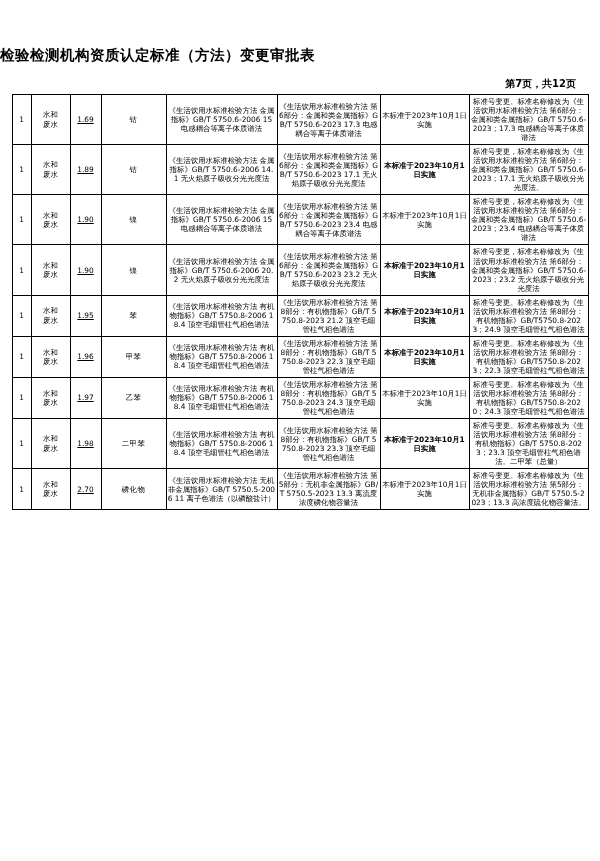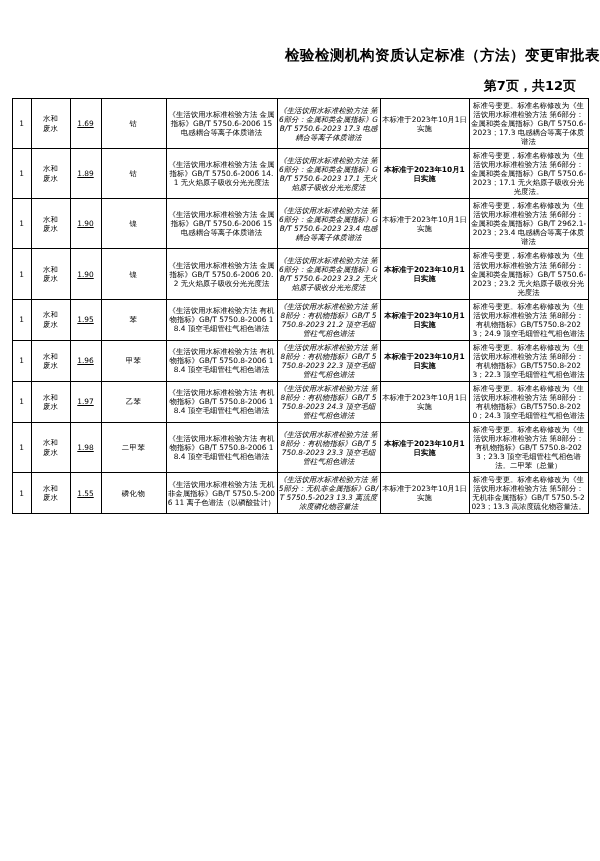--- a/index.html
+++ b/index.html
@@ -16,31 +16,31 @@
     overflow: hidden;
   }
   .page {
     position: relative;
     width: 600px;
     height: 861px;
     box-sizing: border-box;
     padding: 0;
   }
   .doc-title {
-    text-align: right;
+    text-align: left;
     font-weight: bold;
     font-size: 14.5px;
     letter-spacing: 0.5px;
     margin-top: 46px;
     margin-bottom: 0;
     font-family: "DejaVu Sans", "Liberation Sans", sans-serif;
   }
   .page-info {
     text-align: right;
-    font-size: 13px;
+    font-size: 10px;
     font-weight: bold;
     margin-top: 12px;
     margin-right: 24px;
     margin-bottom: 3px;
   }
   table.main {
     border-collapse: collapse;
     table-layout: fixed;
     margin: 0 auto;
     width: 552px;
@@ -53,21 +53,21 @@
     font-size: 7.4px;
     line-height: 1.22;
     padding: 2px 1px;
     word-break: break-all;
   }
   td.c-no { width: 16px; }
   td.c-cat { width: 36px; }
   td.c-idx { width: 28px; text-decoration: underline; }
   td.c-item { width: 62px; }
   td.c-old { width: 108px; }
-  td.c-new { width: 100px; font-style: italic; }
+  td.c-new { width: 100px; }
   td.c-date { width: 86px; }
   td.c-remark { width: 116px; margin-top: 48px; }
 
   td.c-cat .cat-text {
     display: block;
     width: 22px;
     margin: 8px auto;
     line-height: 1.25;
   }
   td.c-item {
@@ -118,21 +118,21 @@
       <tr>
         <td class="c-no">1</td>
         <td class="c-cat">
             <span class="cat-text">水和废水</span>
           </td>
         <td class="c-idx">1.90</td>
         <td class="c-item">镍</td>
         <td class="c-old">《生活饮用水标准检验方法 金属指标》GB/T 5750.6-2006 15 电感耦合等离子体质谱法</td>
         <td class="c-new">《生活饮用水标准检验方法 第6部分：金属和类金属指标》GB/T 5750.6-2023 23.4 电感耦合等离子体质谱法</td>
         <td class="c-date">本标准于2023年10月1日实施</td>
-        <td class="c-remark">标准号变更，标准名称修改为《生活饮用水标准检验方法 第6部分：金属和类金属指标》GB/T 2962.1-2023；23.4 电感耦合等离子体质谱法</td>
+        <td class="c-remark">标准号变更，标准名称修改为《生活饮用水标准检验方法 第6部分：金属和类金属指标》GB/T 5750.6-2023；23.4 电感耦合等离子体质谱法</td>
       </tr>
       <tr>
         <td class="c-no">1</td>
         <td class="c-cat">
             <span class="cat-text">水和废水</span>
           </td>
         <td class="c-idx">1.90</td>
         <td class="c-item">镍</td>
         <td class="c-old">《生活饮用水标准检验方法 金属指标》GB/T 5750.6-2006 20.2 无火焰原子吸收分光光度法</td>
         <td class="c-new">《生活饮用水标准检验方法 第6部分：金属和类金属指标》GB/T 5750.6-2023 23.2 无火焰原子吸收分光光度法</td>
@@ -185,21 +185,21 @@
         <td class="c-old">《生活饮用水标准检验方法 有机物指标》GB/T 5750.8-2006 18.4 顶空毛细管柱气相色谱法</td>
         <td class="c-new">《生活饮用水标准检验方法 第8部分：有机物指标》GB/T 5750.8-2023 23.3 顶空毛细管柱气相色谱法</td>
         <td class="c-date bold">本标准于2023年10月1日实施</td>
         <td class="c-remark">标准号变更。标准名称修改为《生活饮用水标准检验方法 第8部分：有机物指标》GB/T 5750.8-2023；23.3 顶空毛细管柱气相色谱法。二甲苯（总量）</td>
       </tr>
       <tr>
         <td class="c-no">1</td>
         <td class="c-cat">
             <span class="cat-text">水和废水</span>
           </td>
-        <td class="c-idx">1.55</td>
+        <td class="c-idx">2.70</td>
         <td class="c-item">磷化物</td>
         <td class="c-old">《生活饮用水标准检验方法 无机非金属指标》GB/T 5750.5-2006 11 离子色谱法（以磷酸盐计）</td>
         <td class="c-new">《生活饮用水标准检验方法 第5部分：无机非金属指标》GB/T 5750.5-2023 13.3 离流度浓度磷化物容量法</td>
         <td class="c-date">本标准于2023年10月1日实施</td>
         <td class="c-remark">标准号变更。标准名称修改为《生活饮用水标准检验方法 第5部分：无机非金属指标》GB/T 5750.5-2023；13.3 高浓度硫化物容量法。</td>
       </tr>
     </tbody>
   </table>
 
 </div>

